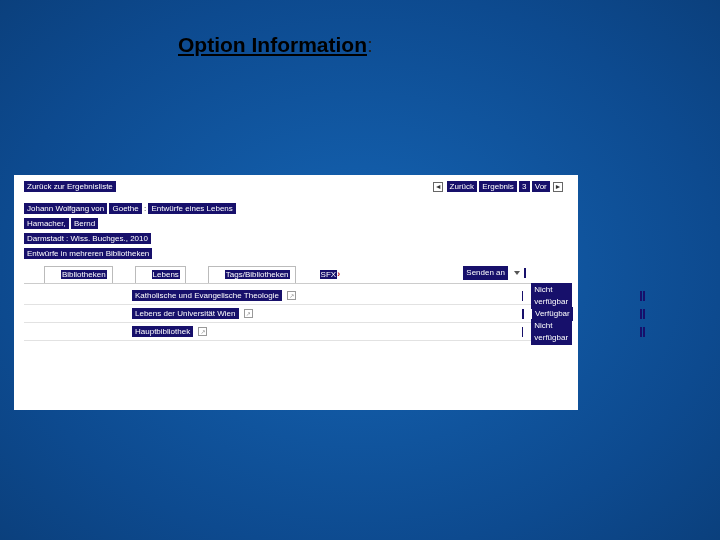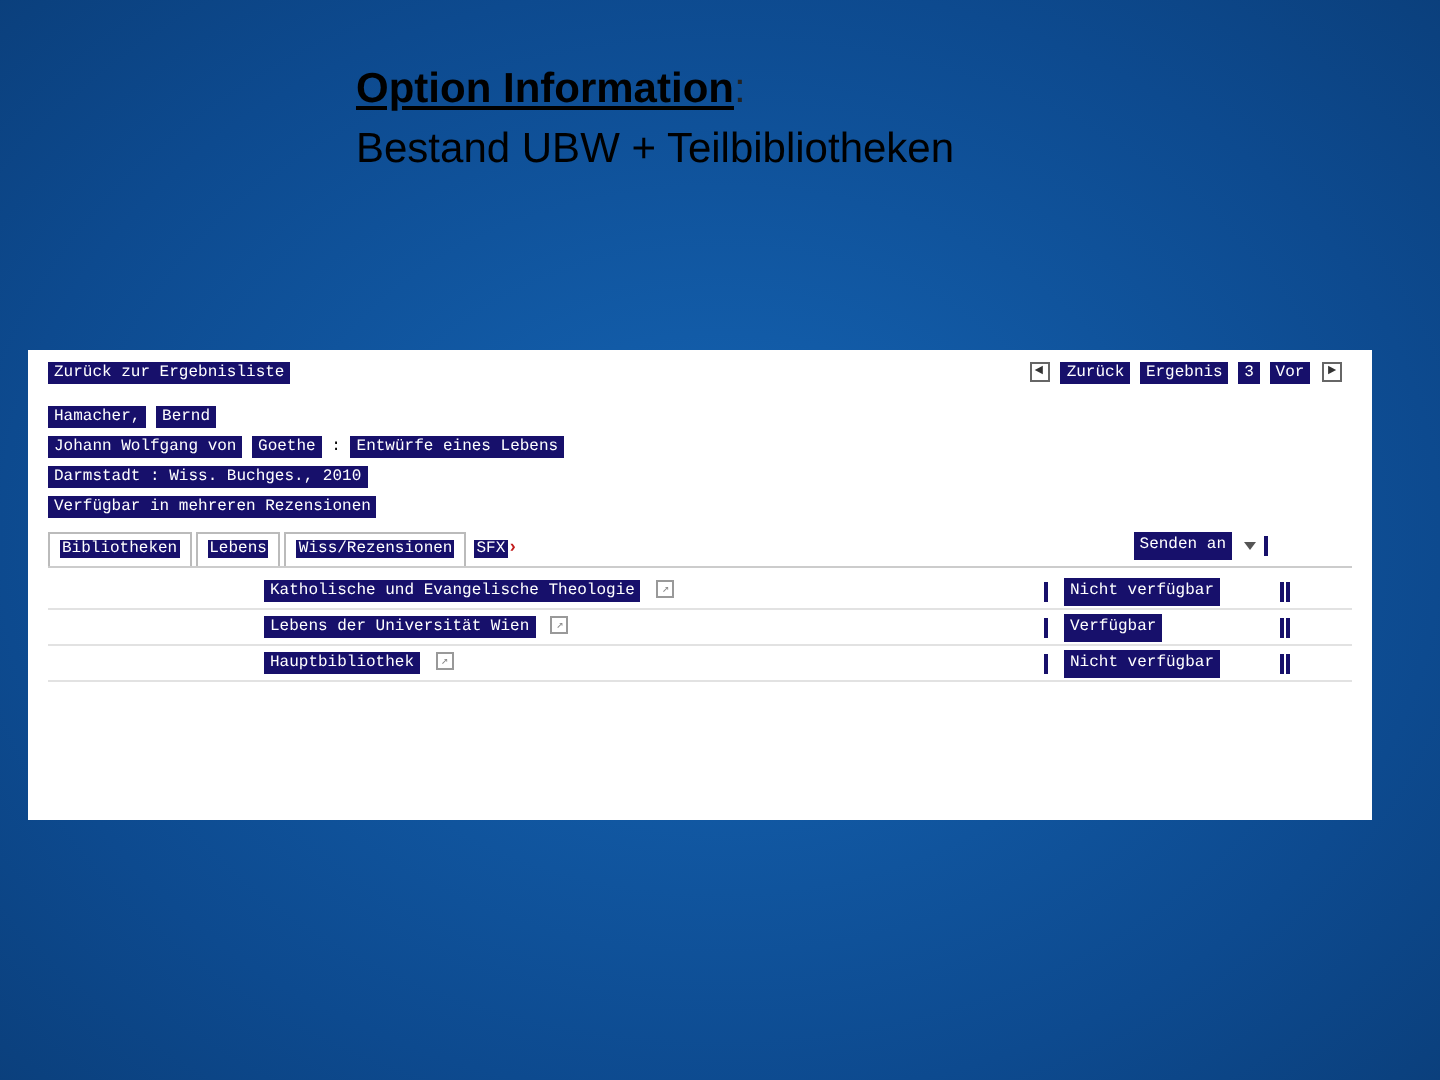--- a/index.html
+++ b/index.html
@@ -18,27 +18,26 @@
     line-height: 1.45;
   }
   .title-main { font-weight: bold; text-decoration: underline; display: inline; }
   .title-colon { font-weight: normal; color: #222; }
   .title-line { color: #000; }
 
   .panel {
     position: absolute;
     left: 14px;
     top: 175px;
-    width: 672px;
+    width: 564px;
     height: 235px;
     background: #fff;
     color: #000;
     font-size: 8px;
     padding: 6px 10px 0 10px;
-    font-family: Liberation Mono, monospace;
   }
 
   
   .hl {
     background: #17106b;
     color: #fff;
     display: inline;
     padding: 1px 3px;
     line-height: 1.5;
   }
@@ -69,25 +68,26 @@
     margin-top: 6px;
     border-bottom: 1px solid #ccc;
     display: flex;
     align-items: flex-end;
     gap: 2px;
     position: relative;
     height: 18px;
   }
   .tab {
     font-size: 8px;
-    padding: 2px 5px 2px 5px;
+    padding: 2px 5px 2px 16px;
     background: #fff;
     border: 1px solid #bbb;
     border-bottom: none;
     color: #000;
+    margin-left: 20px;
   }
   .tab .hl { padding: 0 1px; }
   .tab.sfx { border: none; padding-left: 2px; }
   .sfx-dot { color: #c21a1a; font-weight: bold; font-size: 9px; }
   .senden {
     position: absolute;
     right: 42px;
     top: 0;
     font-size: 8px;
     display: flex;
@@ -128,62 +128,61 @@
   .vbarR { background:#17106b; width:2px; height:10px; display:inline-block;}
   .statcell .endbars { position:absolute; left:118px; display:flex; gap:1px;}
 </style>
 </head>
 <body>
 
 <div class="title-block">
   <div>
     <span class="title-main">Option Information</span><span class="title-colon">:</span>
   </div>
-  <div class="title-line">Bestand UBW + Teilbibliotheken</div>
 </div>
 
 <div class="panel">
 
   <div class="top-row">
     <span class="hl">Zurück zur Ergebnisliste</span>
     <span class="nav-right">
       <span class="nav-arrow">◄</span>
       <span class="hl">Zurück</span>
       <span class="hl">Ergebnis</span>
       <span class="hl">3</span>
       <span class="hl">Vor</span>
       <span class="nav-arrow">►</span>
     </span>
   </div>
 
   <div class="meta">
     <div class="meta-line">
-      <span class="hl">Hamacher,</span>
-      <span class="plain"> </span>
-      <span class="hl">Bernd</span>
-    </div>
-    <div class="meta-line">
       <span class="hl">Johann Wolfgang von</span>
       <span class="plain"> </span>
       <span class="hl">Goethe</span>
       <span class="plain"> : </span>
       <span class="hl">Entwürfe eines Lebens</span>
     </div>
     <div class="meta-line">
+      <span class="hl">Hamacher,</span>
+      <span class="plain"> </span>
+      <span class="hl">Bernd</span>
+    </div>
+    <div class="meta-line">
       <span class="hl">Darmstadt : Wiss. Buchges., 2010</span>
     </div>
     <div class="meta-line">
-      <span class="hl">Verfügbar in mehreren Rezensionen</span>
+      <span class="hl">Entwürfe in mehreren Bibliotheken</span>
     </div>
   </div>
 
   <div class="tabbar">
     <div class="tab"><span class="hl">Bibliotheken</span></div>
     <div class="tab"><span class="hl">Lebens</span></div>
-    <div class="tab"><span class="hl">Wiss/Rezensionen</span></div>
+    <div class="tab"><span class="hl">Tags/Bibliotheken</span></div>
     <div class="tab sfx">
       <span class="hl">SFX</span><span class="sfx-dot">›</span>
     </div>
     <div class="senden">
       <span class="hl">Senden an</span>
         <span class="dd"></span>
       <span class="vbar"></span>
     </div>
   </div>
 

